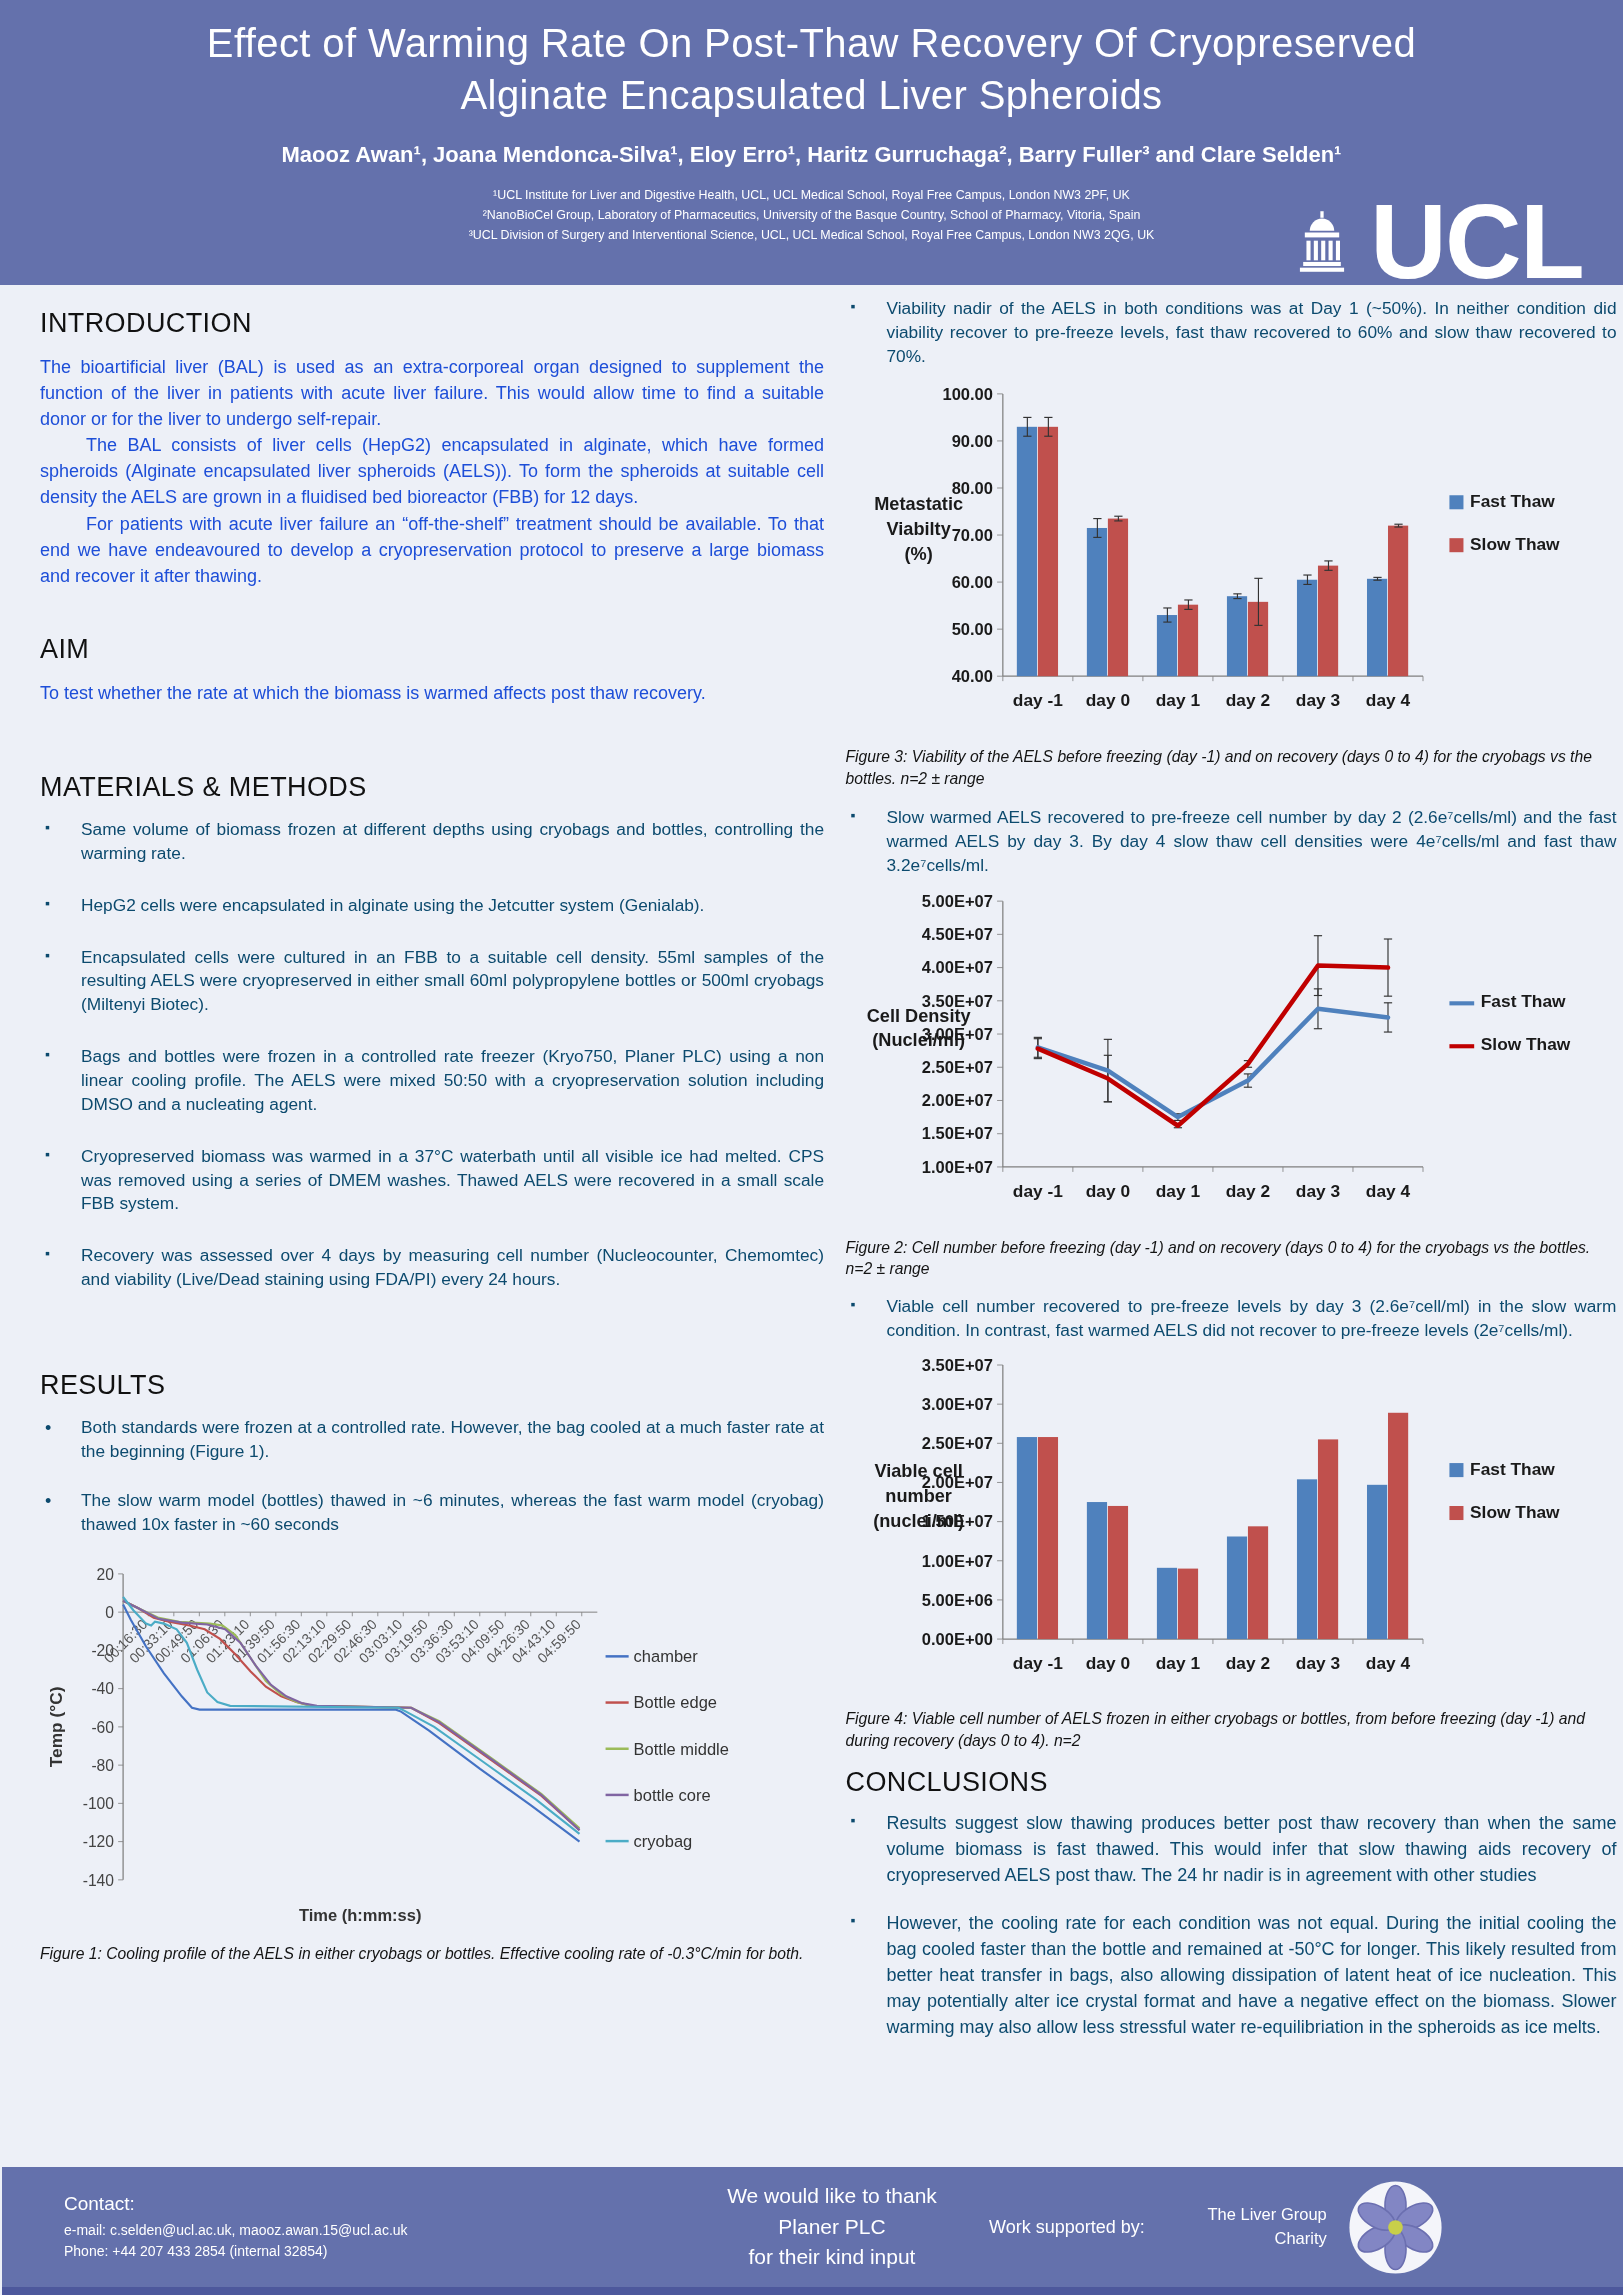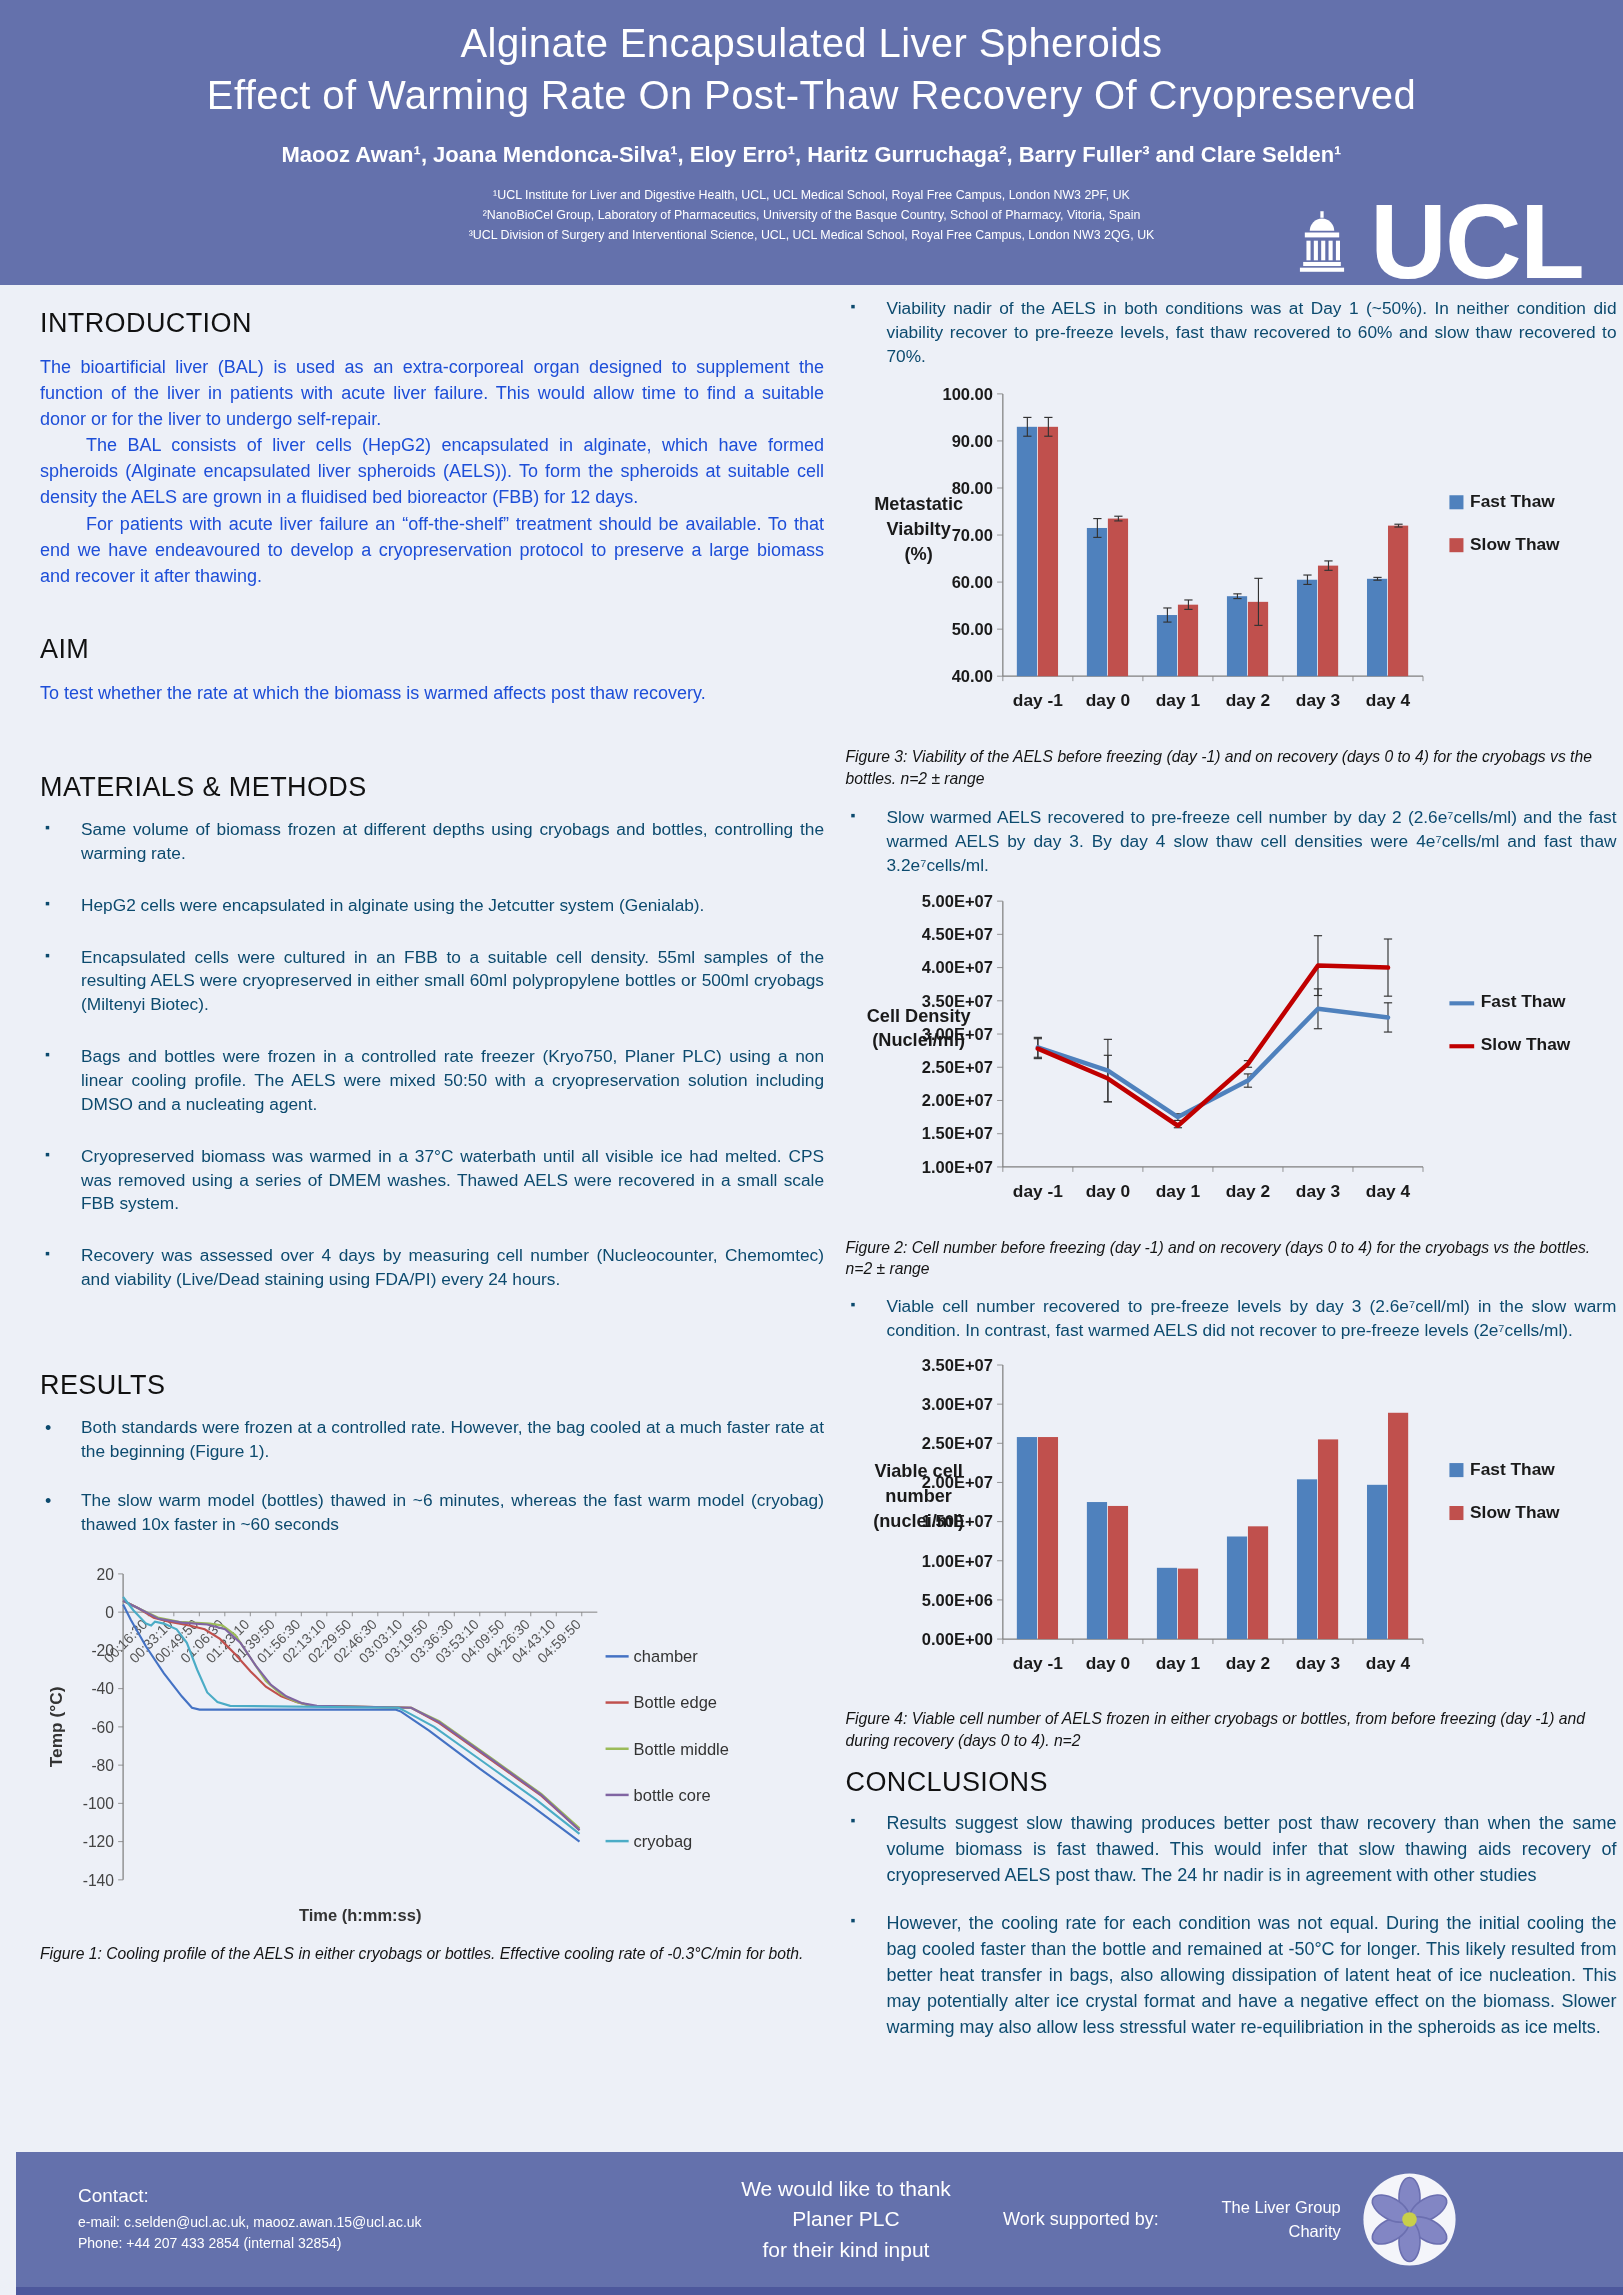--- a/index.html
+++ b/index.html
@@ -32,38 +32,38 @@
   .caption{font-size:15.7px;font-style:italic;color:#141414;line-height:1.4;margin-top:11.6px;}
   .chart{display:block;}
   .fig1-wrap{margin-top:18px;}
 
   .col-right ul.sq li{margin-bottom:0;}
   .rb{margin-top:12.4px;}
   .col-right h2.concl{margin:15px 0 11.6px;}
   ul.concl-list li{font-size:18px;line-height:1.45;margin-bottom:21.5px !important;}
 
   
-  .footer{position:absolute;left:16px;right:0;bottom:0;height:143px;background:#6471ac;color:#fff;box-sizing:border-box;border-bottom:8.3px solid #4d589c;display:flex;align-items:center;}
+  .footer{position:absolute;left:2px;right:0;bottom:0;height:128px;background:#6471ac;color:#fff;box-sizing:border-box;border-bottom:8.3px solid #4d589c;display:flex;align-items:center;}
   .contact{padding-left:62px;width:462px;}
   .contact .c-head{font-size:19px;margin-bottom:5px;}
   .contact .c-line{font-size:14px;line-height:1.5;}
   .thanks{width:248px;text-align:center;font-size:21px;line-height:1.45;margin-left:182px;}
   .supported{font-size:18px;margin-left:33px;}
   .charity{font-size:16.5px;text-align:right;line-height:1.45;margin-left:25px;width:157px;}
   .flower{margin-left:20px;}
 </style>
 </head>
 <body>
 
 <div class="page">
 
   <div class="header">
     <div class="title">
+      <div>Effect of Warming Rate On Post-Thaw Recovery Of Cryopreserved</div>
       <div>Alginate Encapsulated Liver Spheroids</div>
-      <div>Effect of Warming Rate On Post-Thaw Recovery Of Cryopreserved</div>
     </div>
     <div class="authors">Maooz Awan¹, Joana Mendonca-Silva¹, Eloy Erro¹, Haritz Gurruchaga², Barry Fuller³ and Clare Selden¹</div>
     <div class="affils">
       <div>¹UCL Institute for Liver and Digestive Health, UCL, UCL Medical School, Royal Free Campus, London NW3 2PF, UK</div>
       <div>²NanoBioCel Group, Laboratory of Pharmaceutics, University of the Basque Country, School of Pharmacy, Vitoria, Spain</div>
       <div>³UCL Division of Surgery and Interventional Science, UCL, UCL Medical School, Royal Free Campus, London NW3 2QG, UK</div>
     </div>
     <div class="logo">
       <svg width="54" height="61" viewBox="0 0 66 74">
         <rect x="31" y="0" width="4" height="8" fill="#fff"></rect>

